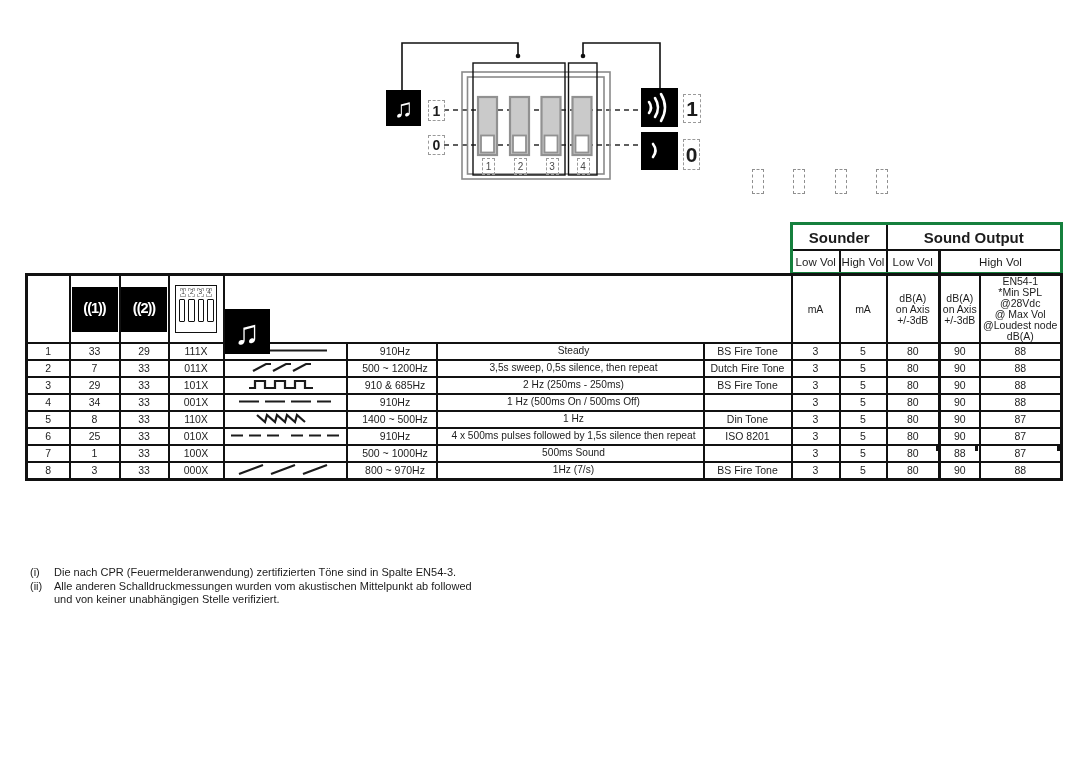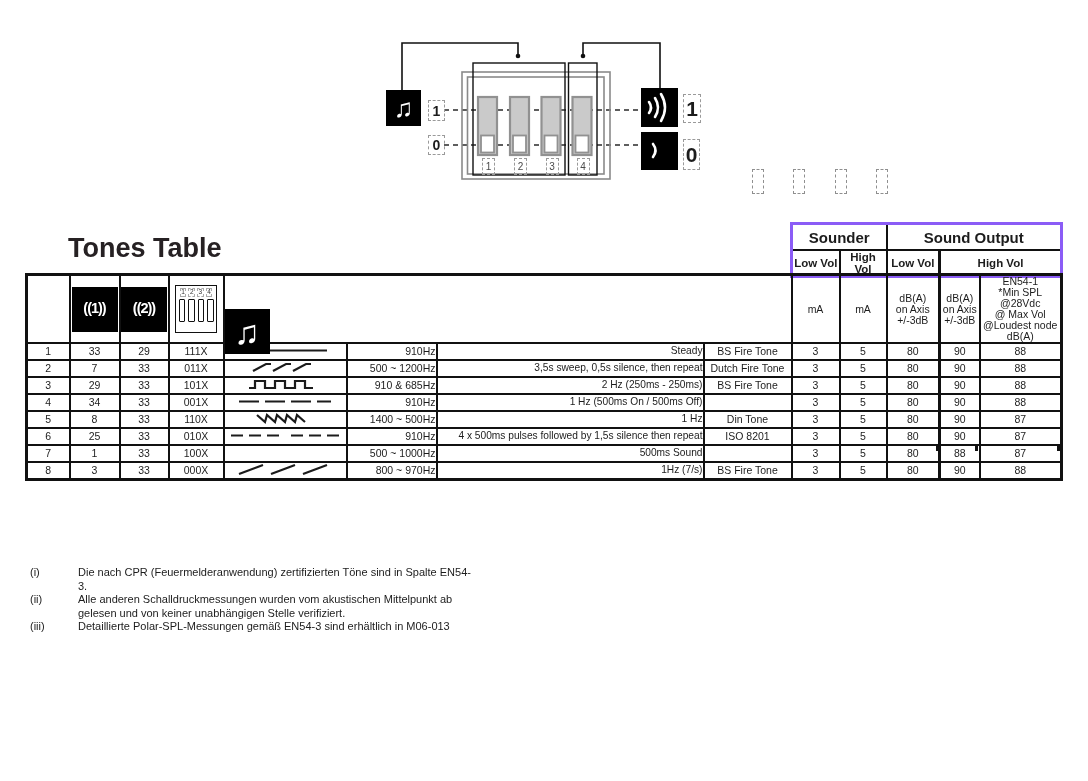--- a/index.html
+++ b/index.html
@@ -22,53 +22,53 @@
   .swnum{position:absolute;top:158px;width:11px;height:15px;border:1px dashed #9a9a9a;color:#4a4a4a;
          font-size:10px;display:flex;align-items:center;justify-content:center;}
   .ph-box{position:absolute;top:169px;width:10px;height:23px;border:1px dashed #8f8f8f;}
 
   
   .title{position:absolute;left:68px;top:233px;font-size:27px;font-weight:bold;color:#262123;letter-spacing:0px;}
 
   
   table{border-collapse:collapse;table-layout:fixed;}
   .mini{position:absolute;left:790px;top:222px;width:270px;}
-  .mini td{border:2.5px solid #111;text-align:center;vertical-align:middle;padding:0;font-weight:bold;}
+  .mini td{border:2.5px solid #111;text-align:center;vertical-align:middle;padding:0;}
   .mini .r1 td{height:24px;font-size:15px;font-weight:bold;}
   .mini .r2 td{height:21px;font-size:11.5px;}
   .main{position:absolute;left:25px;top:273px;width:1035px;}
   .main td{border:2px solid #111;padding:0;font-size:10.5px;line-height:1.05;vertical-align:middle;text-align:center;}
   .main tr.hdr td{height:53px;}
   .main tr.datarow td{height:12px;}
-  td.l{text-align:right;padding-left:7px;}
+  td.l{text-align:center;padding-left:7px;}
   td.desc{font-size:10.2px;white-space:nowrap;overflow:hidden;}
   td.thickL,.bL3{border-left:3.5px solid #111 !important;}
   .main{border:3px solid #111;}
-  .mini{border:3px solid #8b5cf6;}
+  .mini{border:3px solid #15803d;}
   .hsmall{font-size:8.6px;line-height:1.15;white-space:pre-line;}
   .hma{font-size:11px;}
 
   
   .dipicon{width:40px;height:44px;border:1.6px solid #111;background:#fff;margin:0 auto;
            display:flex;flex-direction:column;align-items:center;justify-content:flex-start;padding-top:2px;}
   .dipnums{display:flex;gap:2px;margin-bottom:2px;}
   .dipnums span{font-size:6.5px;line-height:1;border:1px dashed #aaa;padding:0 0.5px;color:#333;}
   .dipslots{display:flex;gap:3px;}
   .dipslots i{display:block;width:4.5px;height:21px;border:1.4px solid #111;border-radius:1px;background:#fff;}
 
   .tone-icon{width:46px;height:45px;background:#000;color:#fff;margin:0 auto;display:flex;align-items:center;
              justify-content:center;font-size:14.5px;font-weight:bold;letter-spacing:-1px;}
 
   .stub{position:absolute;background:#111;width:3px;height:7px;top:444px;}
 
   
   .foot{position:absolute;left:30px;top:566px;width:448px;font-size:11px;line-height:13.5px;color:#1c1c1c;}
   .fn{display:flex;}
   .fn .mk{width:24px;flex:0 0 24px;}
-  .fn .tx{flex:1;margin-left:24px;}
+  .fn .tx{flex:1;}
 </style>
 </head>
 <body>
 
 <div class="page">
 
   <svg class="abs" style="left:380px;top:30px;" width="340" height="160" viewBox="380 30 340 160">
 
     <polyline points="402,92 402,43 518,43 518,54" fill="none" stroke="#111" stroke-width="1.6"></polyline>
     <circle cx="518" cy="56" r="2.3" fill="#111"></circle>
@@ -123,21 +123,20 @@
   <span class="swnum" style="left:482px;">1</span>
   <span class="swnum" style="left:514px;">2</span>
   <span class="swnum" style="left:545.5px;">3</span>
   <span class="swnum" style="left:576.5px;">4</span>
 
   <span class="ph-box" style="left:752px;"></span>
   <span class="ph-box" style="left:793px;"></span>
   <span class="ph-box" style="left:835px;"></span>
   <span class="ph-box" style="left:876px;"></span>
 
-  <div class="title">Tones Table</div>
 
   <table class="mini">
     <colgroup>
         <col style="width:48px">
         <col style="width:47px">
         <col style="width:53px">
         <col style="width:122px">
       </colgroup>
     <tbody>
         <tr class="r1">
@@ -358,21 +357,17 @@
   <div class="stub" style="left:975px;"></div>
   <div class="stub" style="left:1057px;"></div>
 
   <div class="foot">
     <div class="fn">
       <span class="mk">(i)</span>
       <span class="tx">Die nach CPR (Feuermelderanwendung) zertifizierten Töne sind in Spalte EN54-3.</span>
     </div>
     <div class="fn">
       <span class="mk">(ii)</span>
-      <span class="tx">Alle anderen Schalldruckmessungen wurden vom akustischen Mittelpunkt ab gelesen und von keiner unabhängigen Stelle verifiziert.</span>
-    </div>
-    <div class="fn">
-      <span class="mk">(iii)</span>
-      <span class="tx">Detaillierte Polar-SPL-Messungen gemäß EN54-3 sind erhältlich in M06-013</span>
+      <span class="tx">Alle anderen Schalldruckmessungen wurden vom akustischen Mittelpunkt ab followed und von keiner unabhängigen Stelle verifiziert.</span>
     </div>
   </div>
 
 </div>
 
 </body></html>

